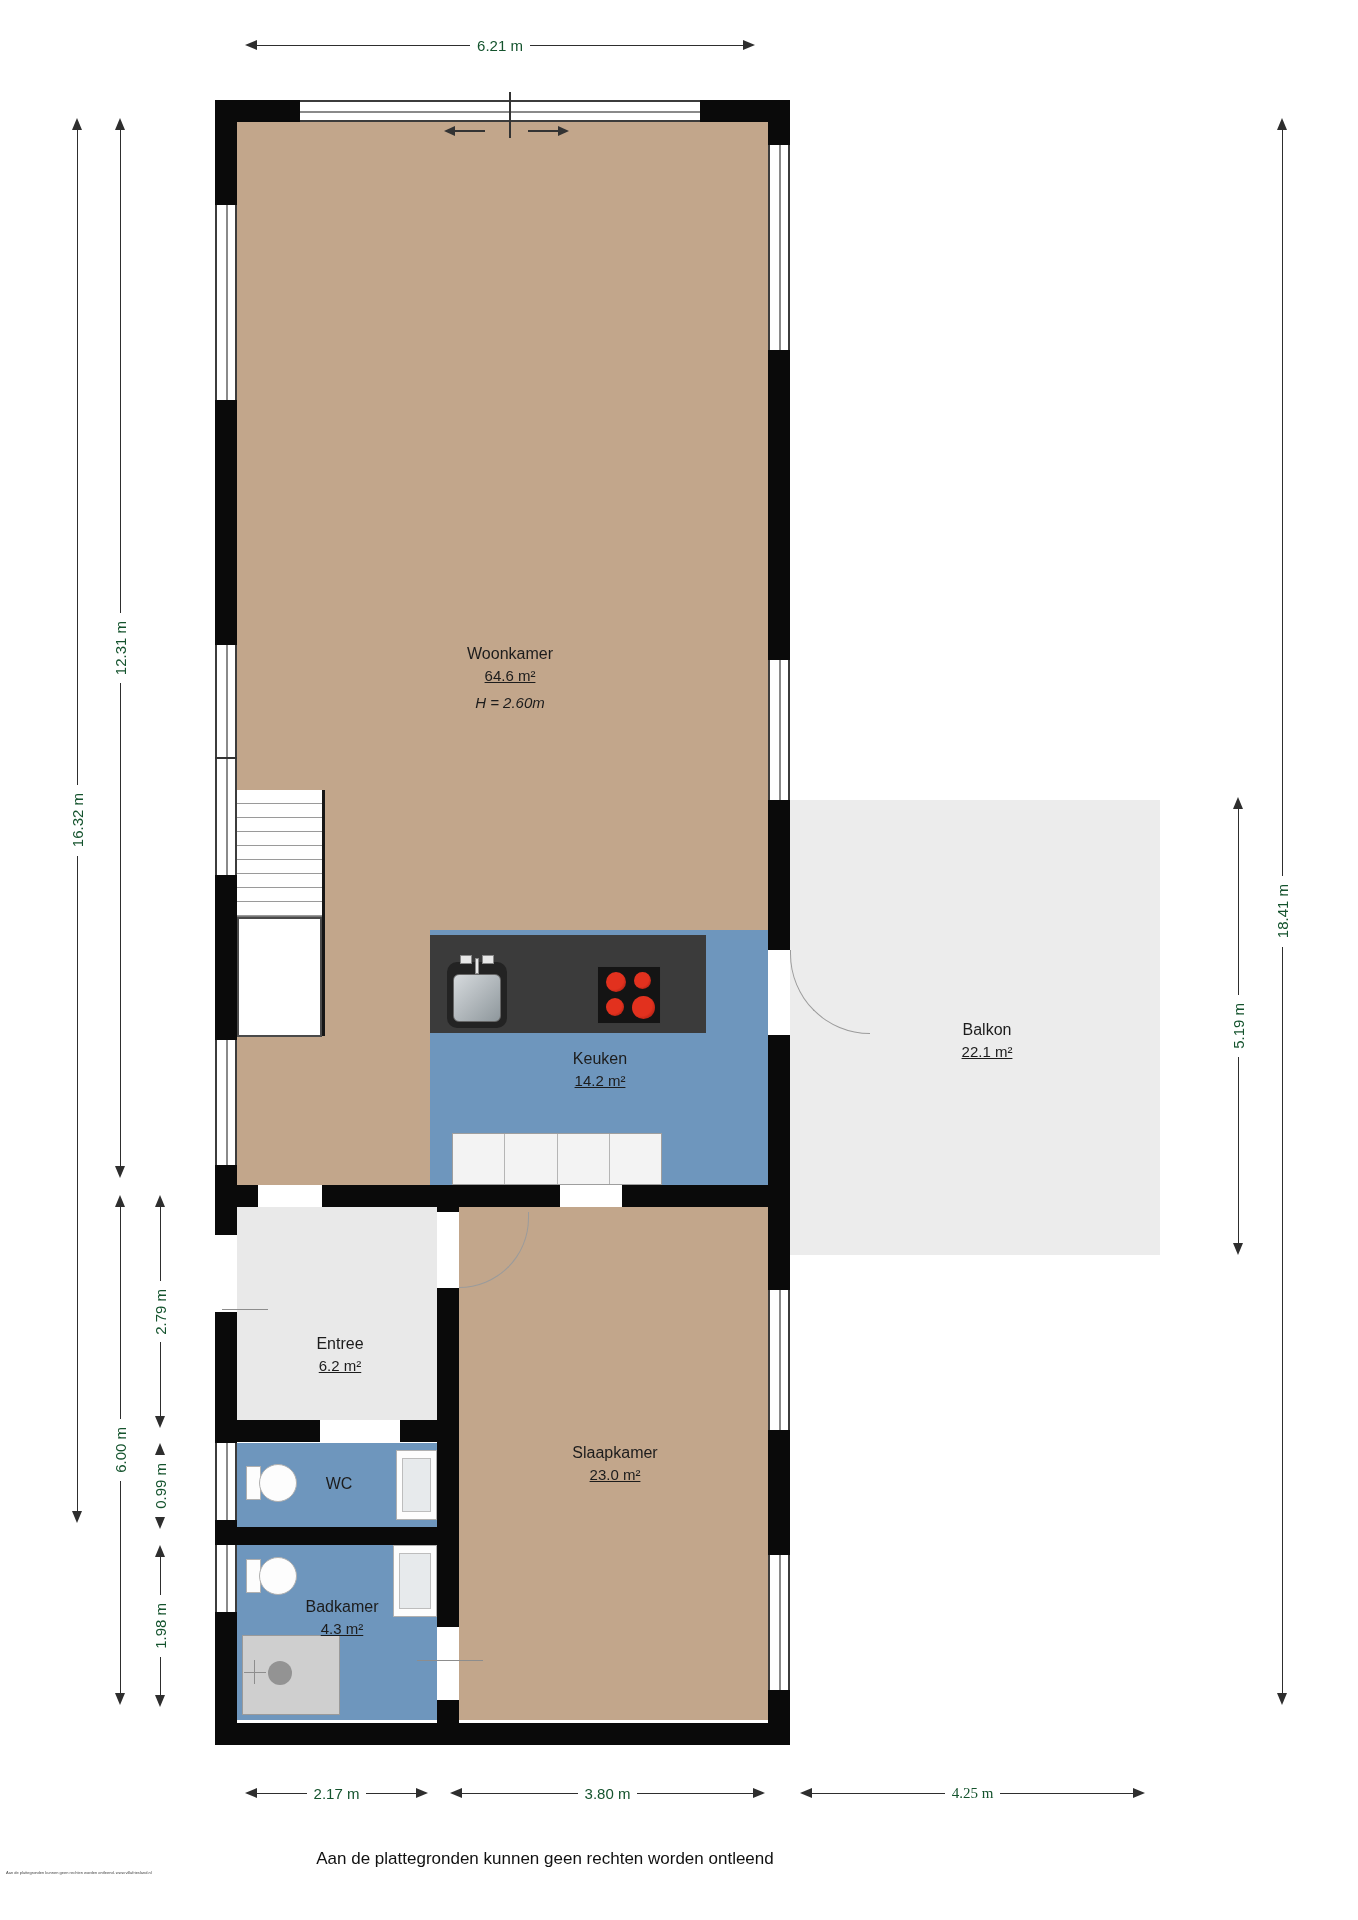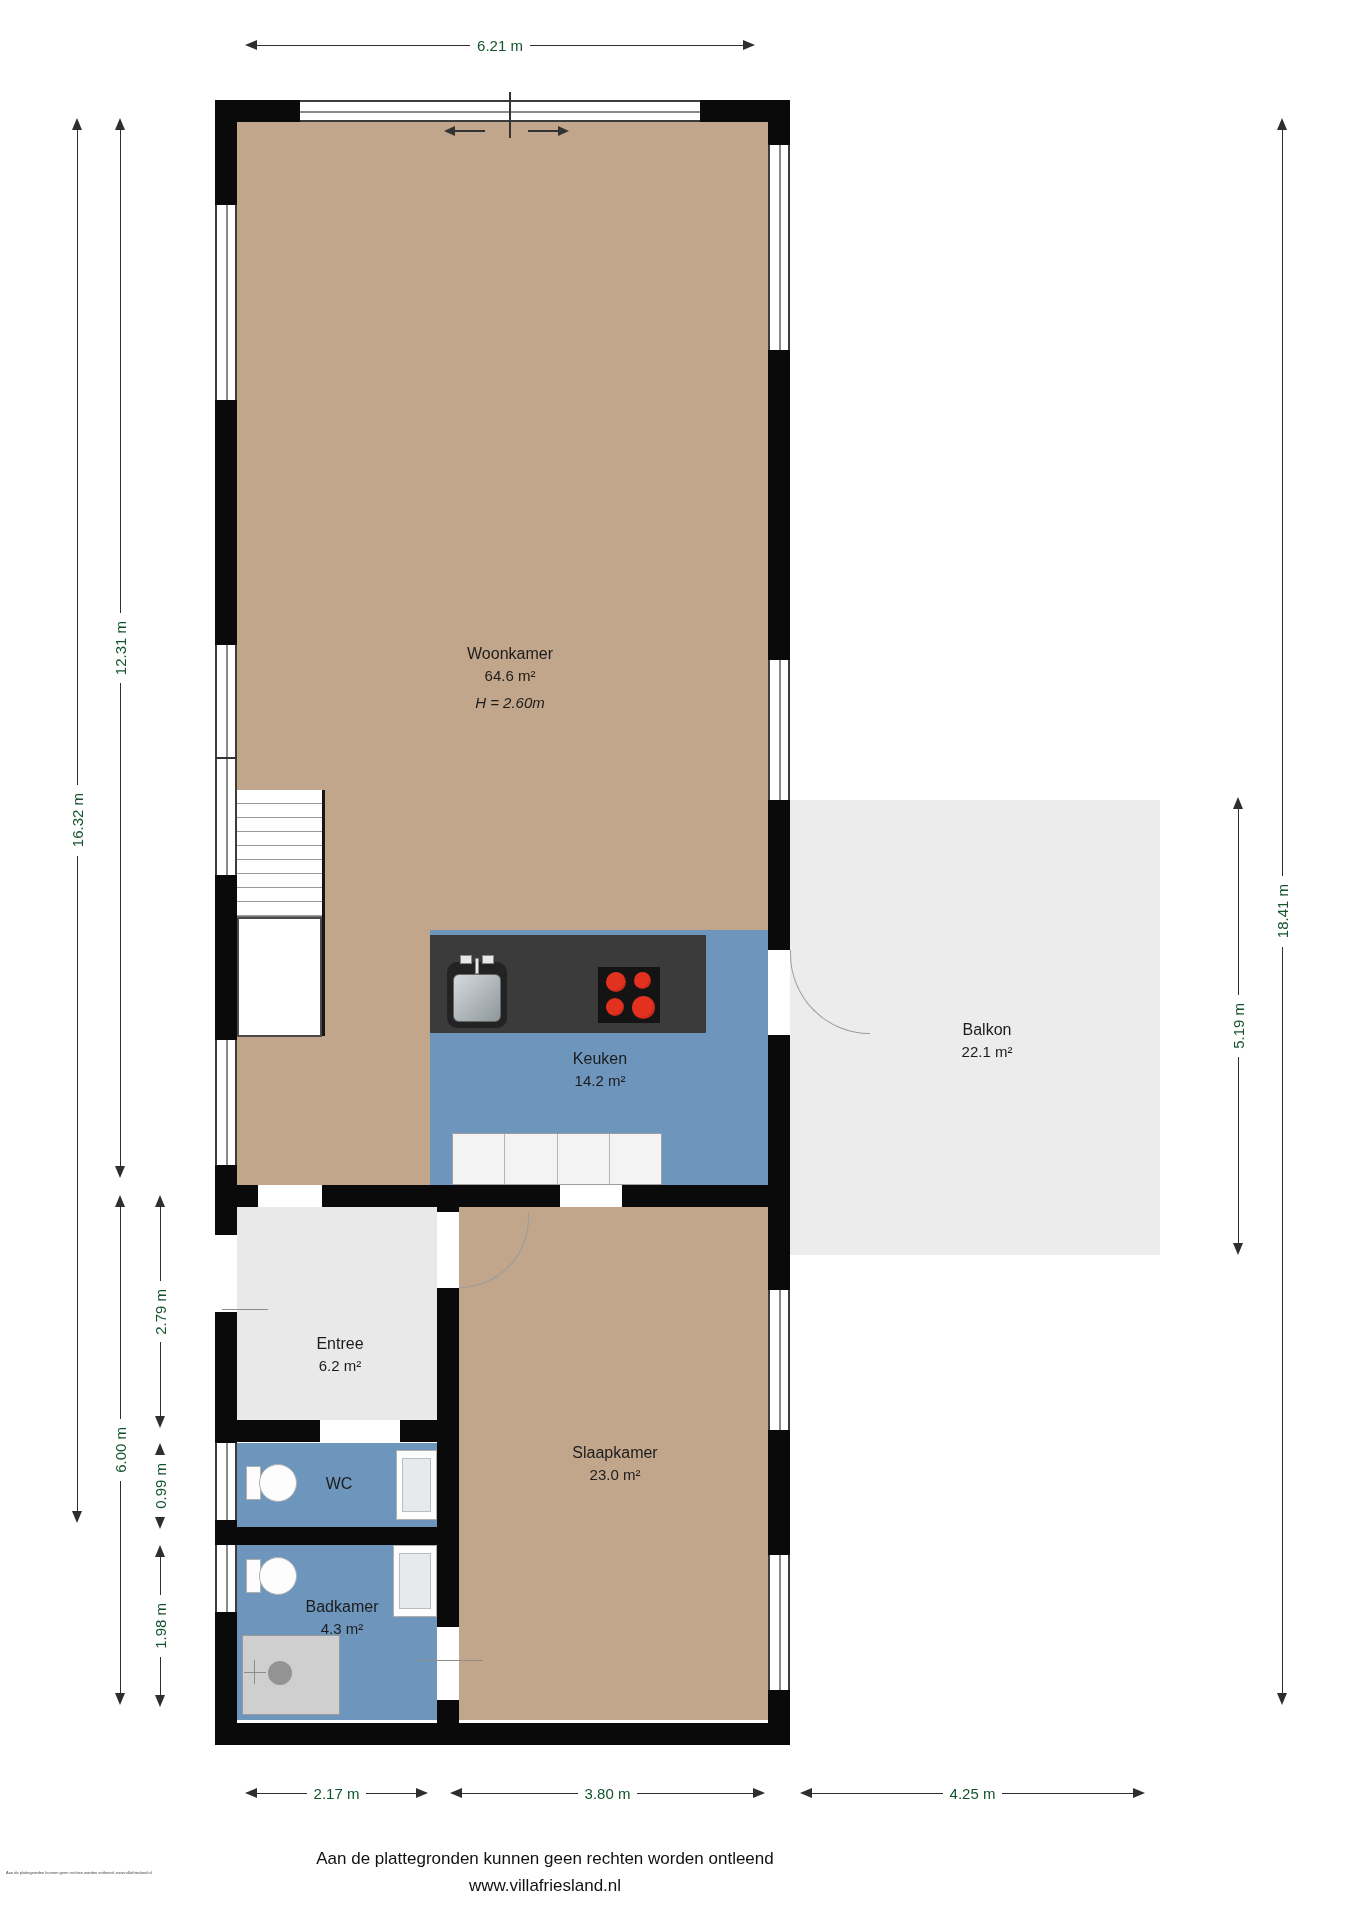--- a/index.html
+++ b/index.html
@@ -32,21 +32,21 @@
   .dim-v{display:flex;flex-direction:column;align-items:center;width:16px;}
   .dim-v::before{content:"";width:0;height:0;border:5px solid transparent;border-top:0;border-bottom:12px solid #2e2e2e;}
   .dim-v::after{content:"";width:0;height:0;border:5px solid transparent;border-bottom:0;border-top:12px solid #2e2e2e;}
   .dim-v .seg{flex:1;width:1px;background:#2e2e2e;}
   .dim-lbl{font-size:15px;color:#14532d;white-space:nowrap;padding:0 7px;}
   .dim-v .dim-lbl{writing-mode:vertical-rl;transform:rotate(180deg);padding:8px 0;}
 
   
   .room-label{text-align:center;color:#1c1c1c;line-height:22px;}
   .room-label .rname{font-size:16px;}
-  .room-label .rarea{font-size:15px;}
+  .room-label .rarea{font-size:15px;text-decoration:underline;}
   .room-label .rheight{font-size:15px;margin-top:5px;font-style:italic;}
 
   
   .stairs{background:#fff;border-right:3px solid #161616;}
   .treads{height:126px;background:repeating-linear-gradient(to bottom,#fff 0 13px,#9a9a9a 13px 14px);border-bottom:1px solid #777;}
   .void{height:116px;border:2px solid #4a4a4a;background:#fff;}
 
   
   .counter{background:#3b3b3b;}
   .sink-outer{background:#232323;border-radius:10px;}
@@ -243,25 +243,24 @@
   <div class="abs dim-h" style="left:245px;top:1785px;width:183px;">
     <span class="seg"></span>
       <span class="dim-lbl">2.17 m</span>
       <span class="seg"></span>
   </div>
   <div class="abs dim-h" style="left:450px;top:1785px;width:315px;">
     <span class="seg"></span>
       <span class="dim-lbl">3.80 m</span>
       <span class="seg"></span>
   </div>
-  <div class="abs dim-h" style="left:800px;top:1785px;width:345px;">
+  <div class="abs dim-h" style="left:800px;top:1785px;width:345px;font-family:Liberation Serif, serif;">
     <span class="seg"></span>
       <span class="dim-lbl">4.25 m</span>
       <span class="seg"></span>
   </div>
 
   <div class="abs footer" style="left:95px;top:1845px;width:900px;">
     <div>Aan de plattegronden kunnen geen rechten worden ontleend</div>
-    <div>www.villafriesland.nl</div>
   </div>
   <div class="abs watermark" style="left:6px;top:1870px;">Aan de plattegronden kunnen geen rechten worden ontleend. www.villafriesland.nl</div>
 
 </div>
 
 </body></html>

